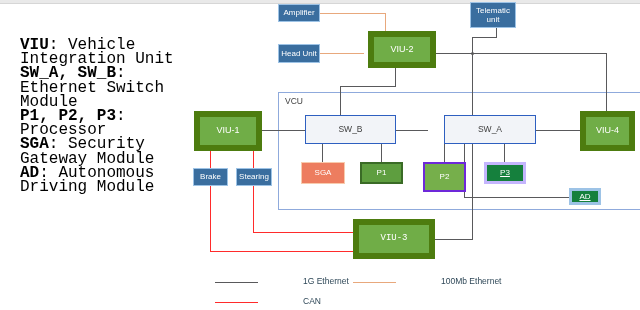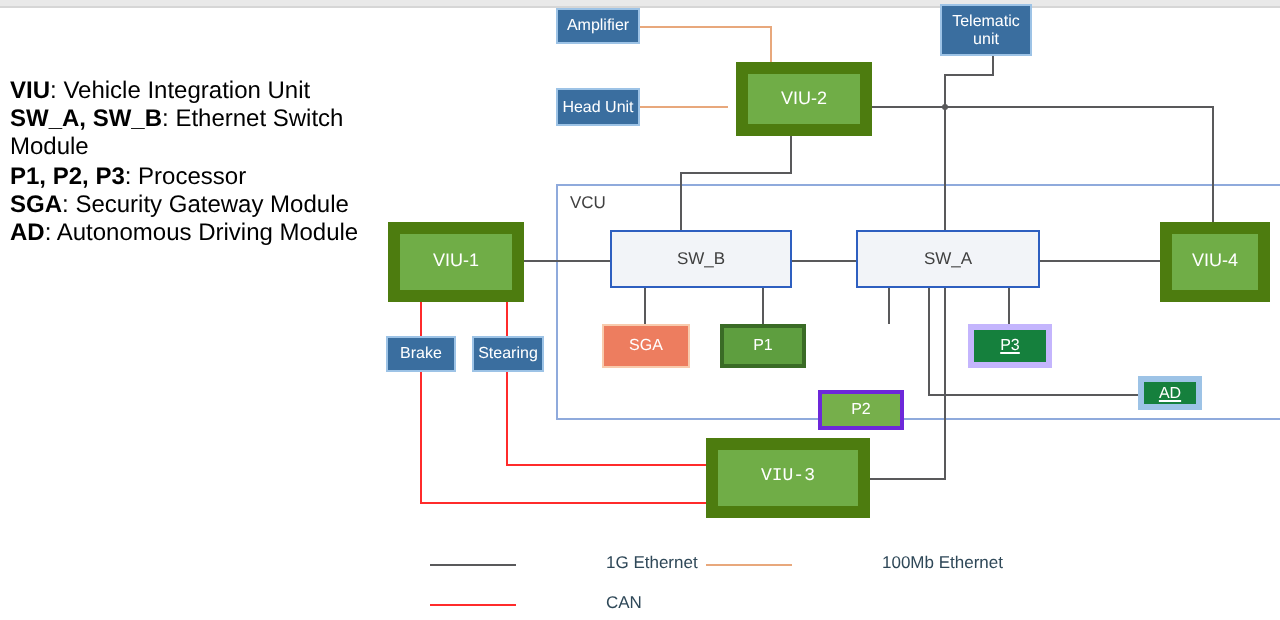--- a/index.html
+++ b/index.html
@@ -28,26 +28,27 @@
   .top-band-line {
     position: absolute;
     left: 0; top: 3px;
     width: 640px; height: 1px;
     background: #d6d6d6;
   }
 
   
   #legend-text {
     position: absolute;
-    left: 5px;
+    left: 20px;
     top: 38px;
     width: 190px;
-    font-size: 12px;
+    font-size: 16px;
     line-height: 14.2px;
     color: #000000;
+    font-family: Liberation Mono, monospace;
   }
   #legend-text .ldef { white-space: normal; }
   #legend-text b { font-weight: bold; }
 
   
   .node {
     position: absolute;
     box-sizing: border-box;
     display: flex;
     align-items: center;
@@ -258,33 +259,33 @@
   </div>
 
   <div class="node green" style="left:580px; top:111px; width:55px; height:40px;">
     <span>VIU-4</span>
   </div>
 
   <div class="node switchbox" style="left:305px; top:115px; width:91px; height:29px;">
     <span>SW_B</span>
   </div>
 
-  <div class="node switchbox" style="left:428px; top:115px; width:92px; height:29px;align-items:center;">
+  <div class="node switchbox" style="left:444px; top:115px; width:92px; height:29px;align-items:center;">
     <span>SW_A</span>
   </div>
 
   <div class="node salmon" style="left:301px; top:162px; width:44px; height:22px;">
     <span>SGA</span>
   </div>
 
   <div class="node p1 lgreen" style="left:360px; top:162px; width:43px; height:22px; background:#5E9E3F; border-color:#3a6b26;">
     <span>P1</span>
   </div>
 
-  <div class="node lgreen" style="left:409px; top:162px; width:43px; height:20px;margin-top:33px;">
+  <div class="node lgreen" style="left:423px; top:162px; width:43px; height:30px;">
     <span>P2</span>
   </div>
 
   <div class="node darkblue" style="left:484px; top:162px; width:42px; height:22px;">
     <span>P3</span>
   </div>
 
   <div class="node blue" style="left:193px; top:168px; width:35px; height:18px;">
     <span>Brake</span>
   </div>

